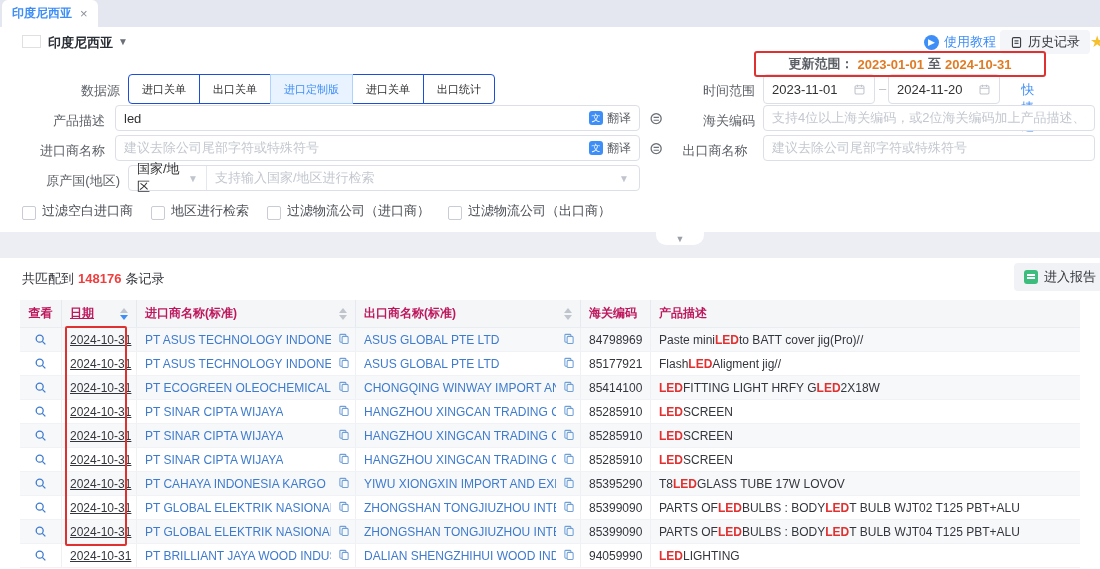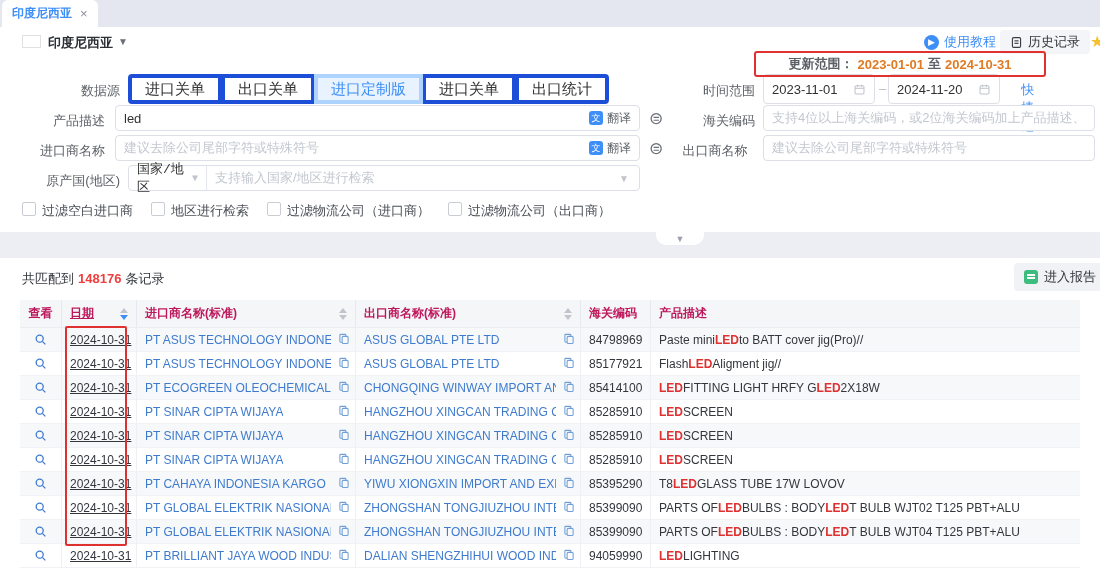--- a/index.html
+++ b/index.html
@@ -32,45 +32,45 @@
   
   .update-box { position:absolute; left:754px; top:51px; width:292px; height:26px; border:2px solid #e03131;
     border-radius:3px; display:flex; align-items:center; justify-content:center; gap:4px;
     font-size:13px; font-weight:bold; color:#5c6066; background:transparent; z-index:30; }
   .update-box .dt { color:#e07b24; }
 
   
   .filter-panel { position:absolute; left:0; top:57px; width:884px; height:175px; background:#fff; }
   .flabel { font-size:13px; color:#5c6066; text-align:right; position:absolute; }
   .seg-group { position:absolute; left:128px; top:17px; display:flex; }
-  .seg { height:30px; padding:0 13px; border:4px solid #1d4ed8; background:#fff; font-size:15px; color:#303133;
+  .seg { height:30px; padding:0 13px; border:1px solid #1d4ed8; background:#fff; font-size:11px; color:#303133;
     display:flex; align-items:center; margin-left:-1px; cursor:pointer; }
   .seg:first-child { border-radius:4px 0 0 4px; margin-left:0; }
   .seg:last-child { border-radius:0 4px 4px 0; }
   .seg.active { background:#e8f3ff; color:#3e8ef7; border-color:#aed3ff; z-index:2; }
 
   .input { border:1px solid #dcdfe6; border-radius:4px; background:#fff; font-size:13px; color:#303133;
     display:flex; align-items:center; position:absolute; padding:0 8px; }
   .ph { color:#c3c7cf; font-size:13px; white-space:nowrap; overflow:hidden; }
   .date-input { width:112px; height:30px; justify-content:space-between; }
   .dash { position:absolute; color:#b8bcc4; font-size:13px; }
   .quick { position:absolute; display:flex; align-items:center; gap:5px; color:#3e8ef7; font-size:13px; cursor:pointer; }
   .q-icon { width:15px; height:15px; border-radius:3px; background:#3e8ef7; color:#fff; font-size:10px;
     display:flex; align-items:center; justify-content:center; }
   .translate { display:flex; align-items:center; gap:4px; font-size:12px; color:#5c6066; cursor:pointer; }
   .tr-icon { width:14px; height:14px; border-radius:3px; background:#3e8ef7; color:#fff; font-size:9px;
     display:flex; align-items:center; justify-content:center; }
   .match-icon { position:absolute; color:#6b7078; font-size:17px; cursor:pointer; line-height:1; }
   .cal-icon { color:#c0c4cc; }
   .origin-select { display:flex; align-items:center; justify-content:flex-start; width:78px; padding:0 8px;
-    border-right:1px solid #e4e7ed; height:100%; font-size:13px; color:#303133; cursor:pointer;font-family:Liberation Mono, monospace; }
+    border-right:1px solid #e4e7ed; height:100%; font-size:13px; color:#303133; cursor:pointer; }
   .sel-caret { color:#c0c4cc; font-size:10px; }
 
   .checkbox-row { position:absolute; left:22px; top:145px; display:flex; gap:18px; align-items:center; }
-  .cb-item { display:flex; align-items:flex-start; gap:6px; font-size:13px; color:#4a4e55; cursor:pointer; }
+  .cb-item { display:flex; align-items:flex-end; gap:6px; font-size:13px; color:#4a4e55; cursor:pointer; }
   .cb-box { width:14px; height:14px; border:1px solid #c9ccd4; border-radius:2px; background:#fff; }
 
   
   .gap { position:absolute; left:0; top:232px; width:1100px; height:26px; background:#eceef4; }
   .collapse-tab { position:absolute; left:656px; top:232px; width:48px; height:13px; background:#fff;
     border-radius:0 0 10px 10px; display:flex; align-items:center; justify-content:center;
     color:#9a9fa8; font-size:9px; cursor:pointer; }
 
   
   .results { position:absolute; left:0; top:258px; width:1100px; height:311px; background:#fff; }

